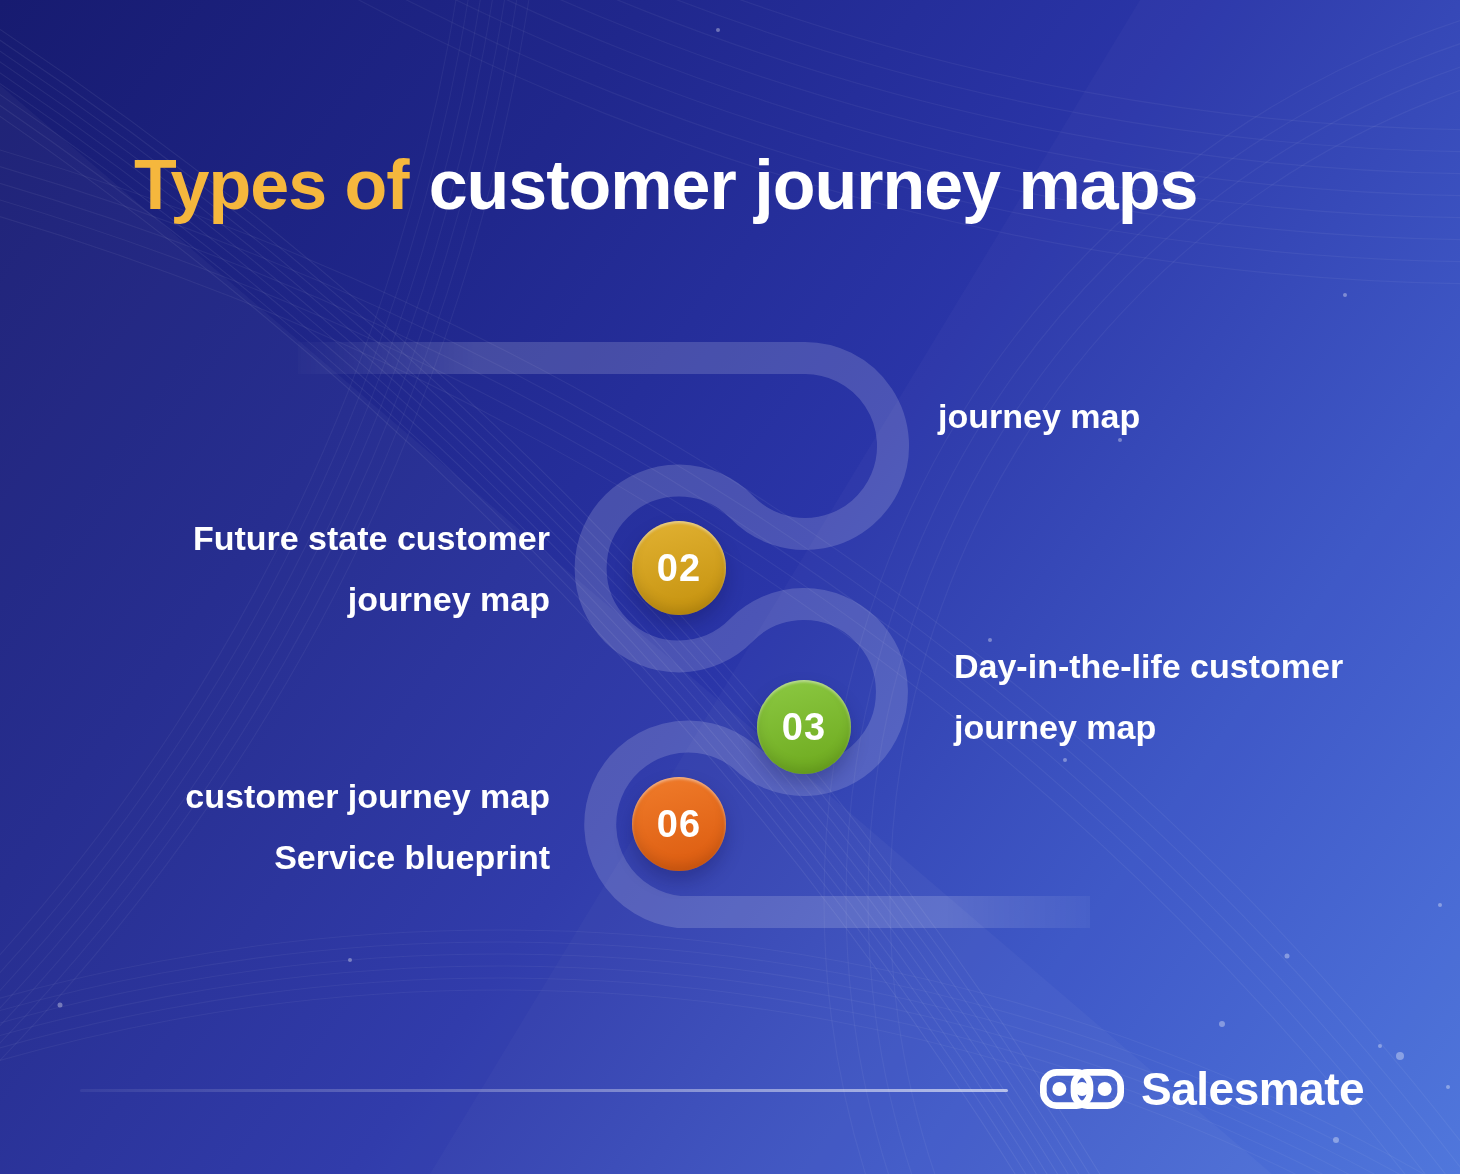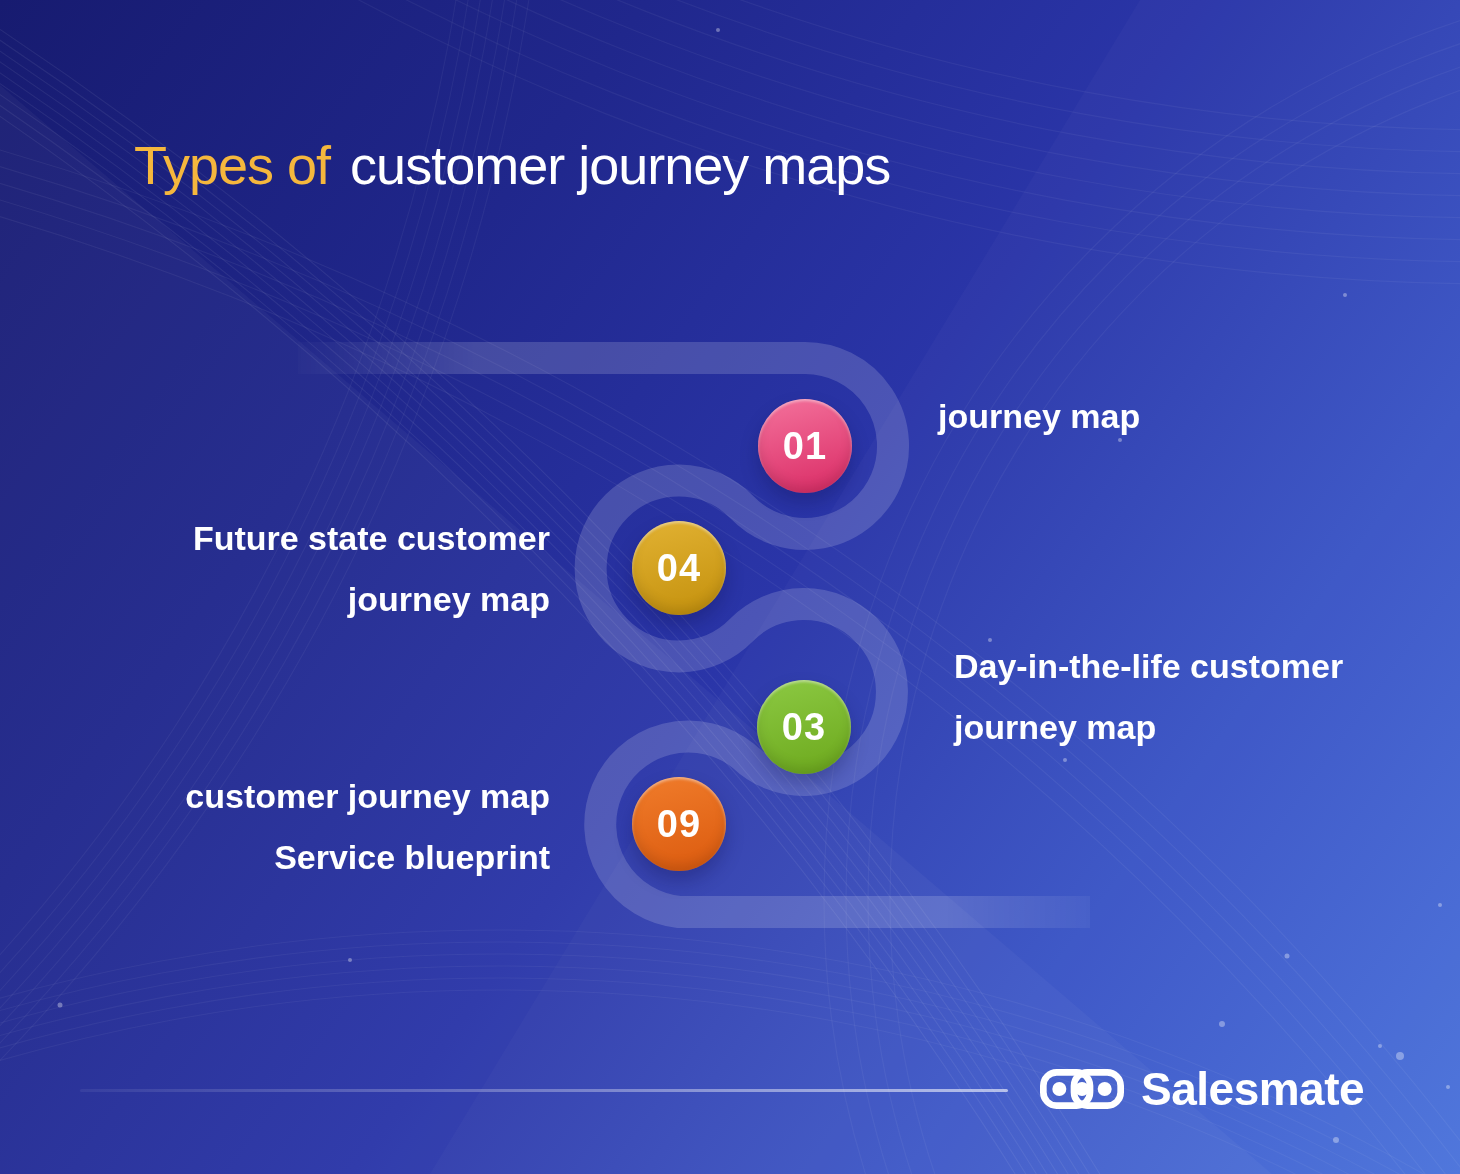--- a/index.html
+++ b/index.html
@@ -7,21 +7,21 @@
     position:relative;
     width:1460px;height:1174px;
     overflow:hidden;
     font-family:"Liberation Sans","DejaVu Sans",sans-serif;
     background:linear-gradient(126deg,#171b70 0%,#20278c 28%,#2a35a8 52%,#3b55c6 76%,#4c74dc 100%);
   }
   svg.layer{position:absolute;left:0;top:0;}
   
   .title{
     position:absolute;left:134px;top:100px;
-    font-size:54px;font-weight:400;letter-spacing:-1px;
+    font-size:70px;font-weight:700;letter-spacing:-1px;
     color:#ffffff;white-space:nowrap;line-height:1.1;
   }
   .title .hl{margin-right:20px;}
   
   .circle{
     position:absolute;width:94px;height:94px;border-radius:50%;
     display:flex;align-items:center;justify-content:center;
     box-shadow:inset 0 2px 3px rgba(255,255,255,0.45),
                inset 0 -6px 12px rgba(0,0,0,0.12),
                0 10px 18px rgba(14,16,74,0.28);
@@ -156,31 +156,28 @@
              A 88 88 0 1 0 741.5 630
              A 88 88 0 1 1 743.5 756
              A 88 88 0 1 0 679 912
              H 1090" fill="none" stroke="rgba(255,255,255,0.16)" stroke-width="32" mask="url(#pathmask)"></path>
   </svg>
 
   <h1 class="title">
     <span class="hl" style="color:#F5B73D;">Types of</span><span>customer journey maps</span>
   </h1>
 
-  <div class="circle c1" style="background: linear-gradient(165deg, rgb(244, 114, 156), rgb(217, 42, 100));">
-    <span class="num">01</span>
-  </div>
   <div class="circle c2" style="background: linear-gradient(165deg, rgb(226, 178, 51), rgb(195, 144, 12));">
-    <span class="num">04</span>
+    <span class="num">02</span>
   </div>
   <div class="circle c3" style="background: linear-gradient(165deg, rgb(140, 201, 67), rgb(108, 168, 28));">
     <span class="num">03</span>
   </div>
   <div class="circle c4" style="background: linear-gradient(165deg, rgb(240, 124, 43), rgb(219, 90, 14));">
-    <span class="num">09</span>
+    <span class="num">06</span>
   </div>
 
   <div class="label l1">
     <div>journey map</div>
   </div>
   <div class="label right-side l2">
     <div>Future state customer</div>
     <div>journey map</div>
   </div>
   <div class="label l3">

